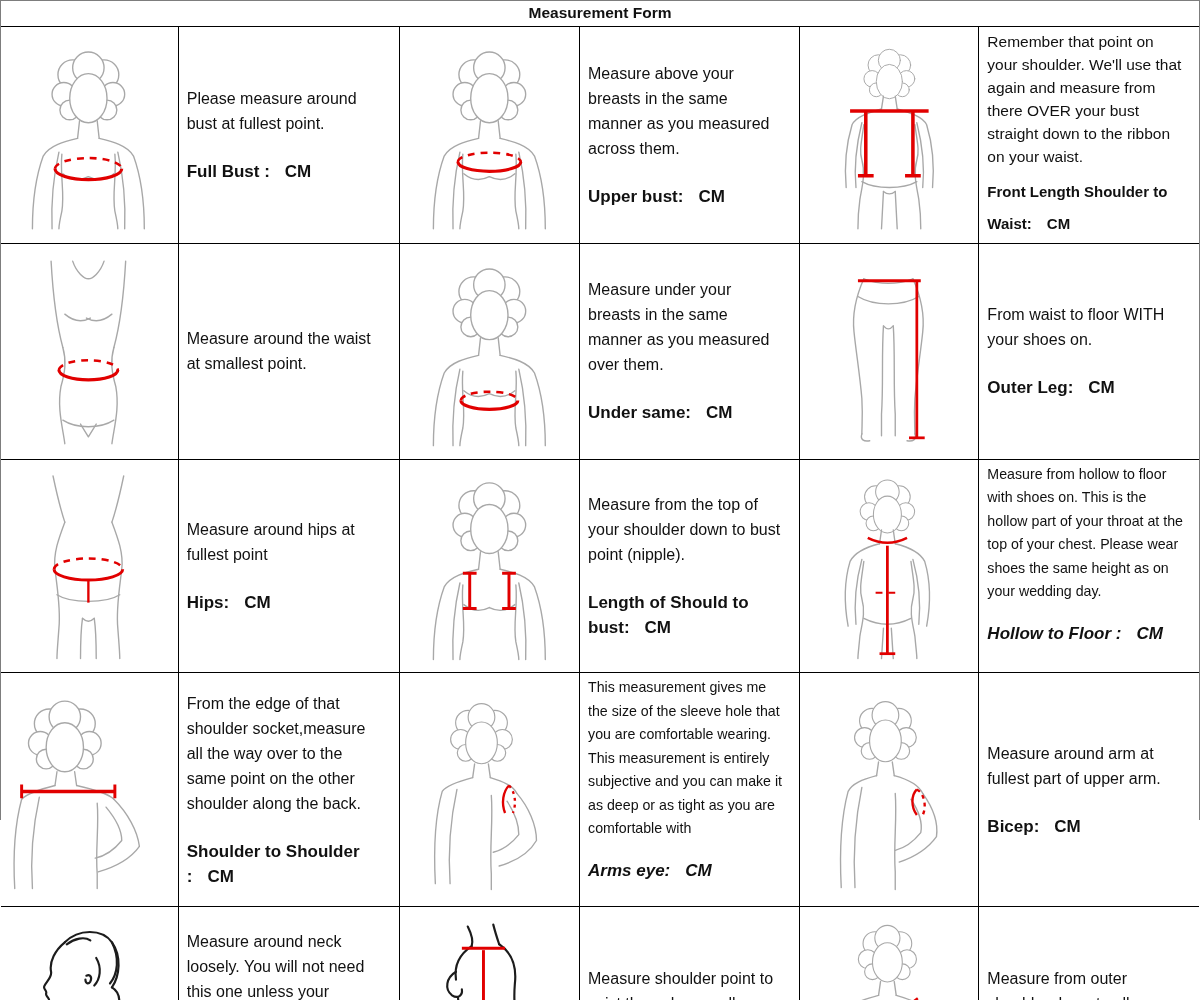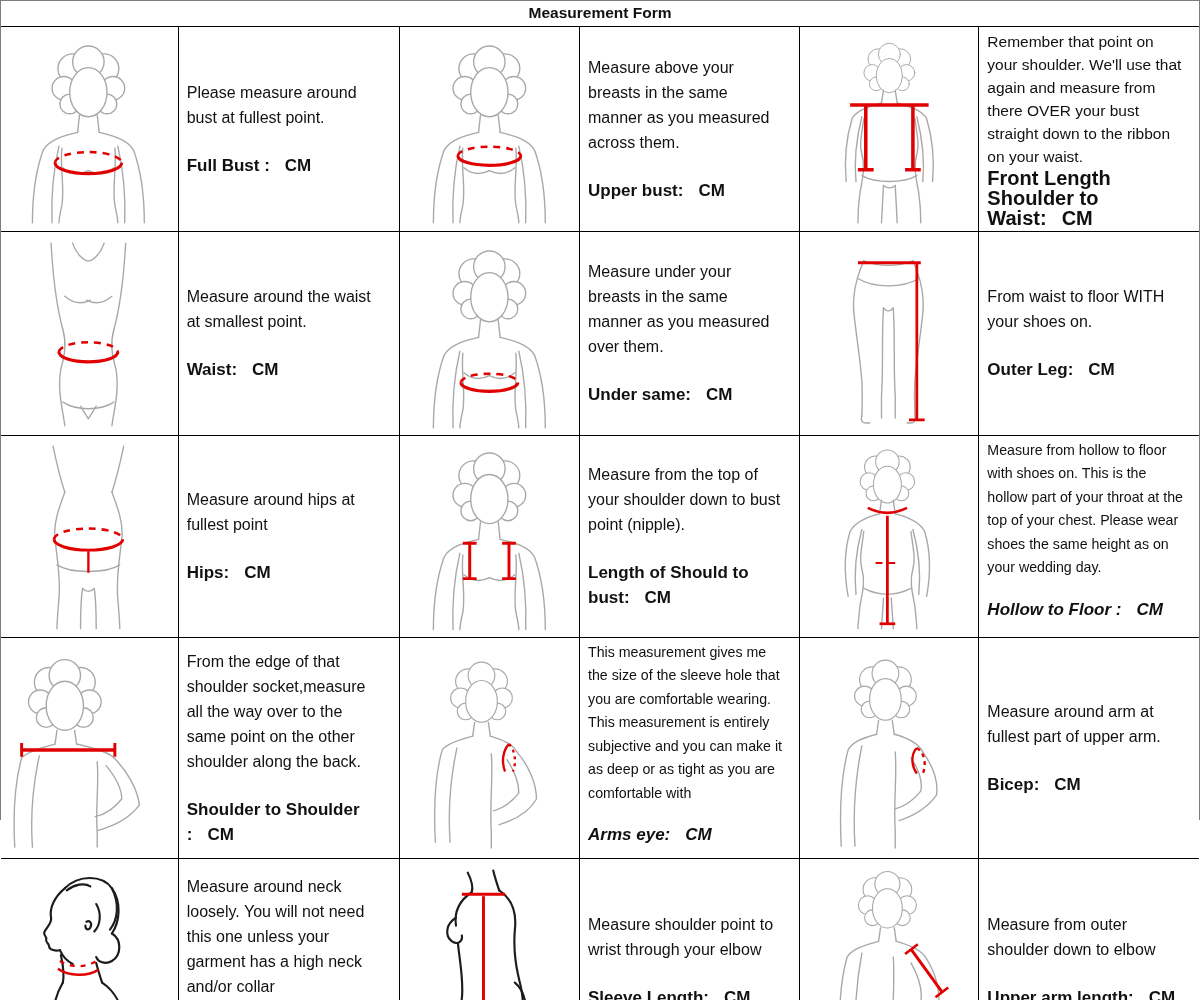--- a/index.html
+++ b/index.html
@@ -10,21 +10,21 @@
   .cell{border-right:1px solid #000;border-bottom:1px solid #000;box-sizing:border-box;overflow:hidden;background:#fff;}
   .grid .cell:nth-child(6n){border-right:none;}
   .grid .cell:nth-last-child(-n+6){border-bottom:none;}
   .fig{display:flex;align-items:stretch;justify-content:center;padding:1px;}
   .fig svg{width:100%;height:100%;}
   .txt{padding:3px 14px 3px 8px;display:flex;flex-direction:column;justify-content:center;font-size:16px;line-height:25px;}
   .txt .desc{margin:0;}
   .txt .label{margin:23px 0 0 0;font-weight:bold;font-size:17px;line-height:25px;}
   .txt .unit{margin-left:15px;}
   .tight{justify-content:flex-start;font-size:15.5px;line-height:23px;}
-  .tight .label{margin-top:0;font-size:20px;line-height:20px;}
+  .tight .label{margin-top:8px;font-size:15px;line-height:32px;}
   .small{justify-content:flex-start;font-size:14.2px;line-height:23.5px;}
   .small .label{margin-top:17px;font-size:17px;line-height:25px;font-style:italic;}
   
   .sketch{stroke:#a8a8a8;stroke-width:1.4;fill:none;stroke-linecap:round;stroke-linejoin:round;}
   .ink{stroke:#1c1c1c;stroke-width:2.2;fill:none;stroke-linecap:round;stroke-linejoin:round;}
   .red{stroke:#e10000;fill:none;stroke-width:2.6;stroke-linecap:butt;}
   .red-dash{stroke-dasharray:7 6;}
   .hidden-defs{position:absolute;width:0;height:0;overflow:hidden;}
 </style>
 </head>
@@ -135,21 +135,20 @@
           <path d="M80,170 L88,183 L96,170"></path>
         </g>
         <g class="red">
           <path class="red-dash" d="M58,115 A30,10 0 0 1 118,115"></path>
           <path d="M58,115 A30,10 0 0 0 118,115" stroke-width="3.2"></path>
         </g>
       </svg>
     </div>
     <div class="cell txt">
       <p class="desc">Measure around the waist at smallest point.</p>
-      <p class="label"><span>Waist:</span><span class="unit">CM</span></p>
     </div>
 
     <div class="cell fig">
       <svg viewBox="0 0 180 192" aria-label="under-bust-figure">
         <g class="sketch">
           <use href="#g-head" transform="translate(90,56)"></use>
           <use href="#g-torso" transform="translate(90,98)"></use>
         </g>
         <g class="red">
           <path class="red-dash" d="M61,146 A29,9 0 0 1 119,146"></path>

